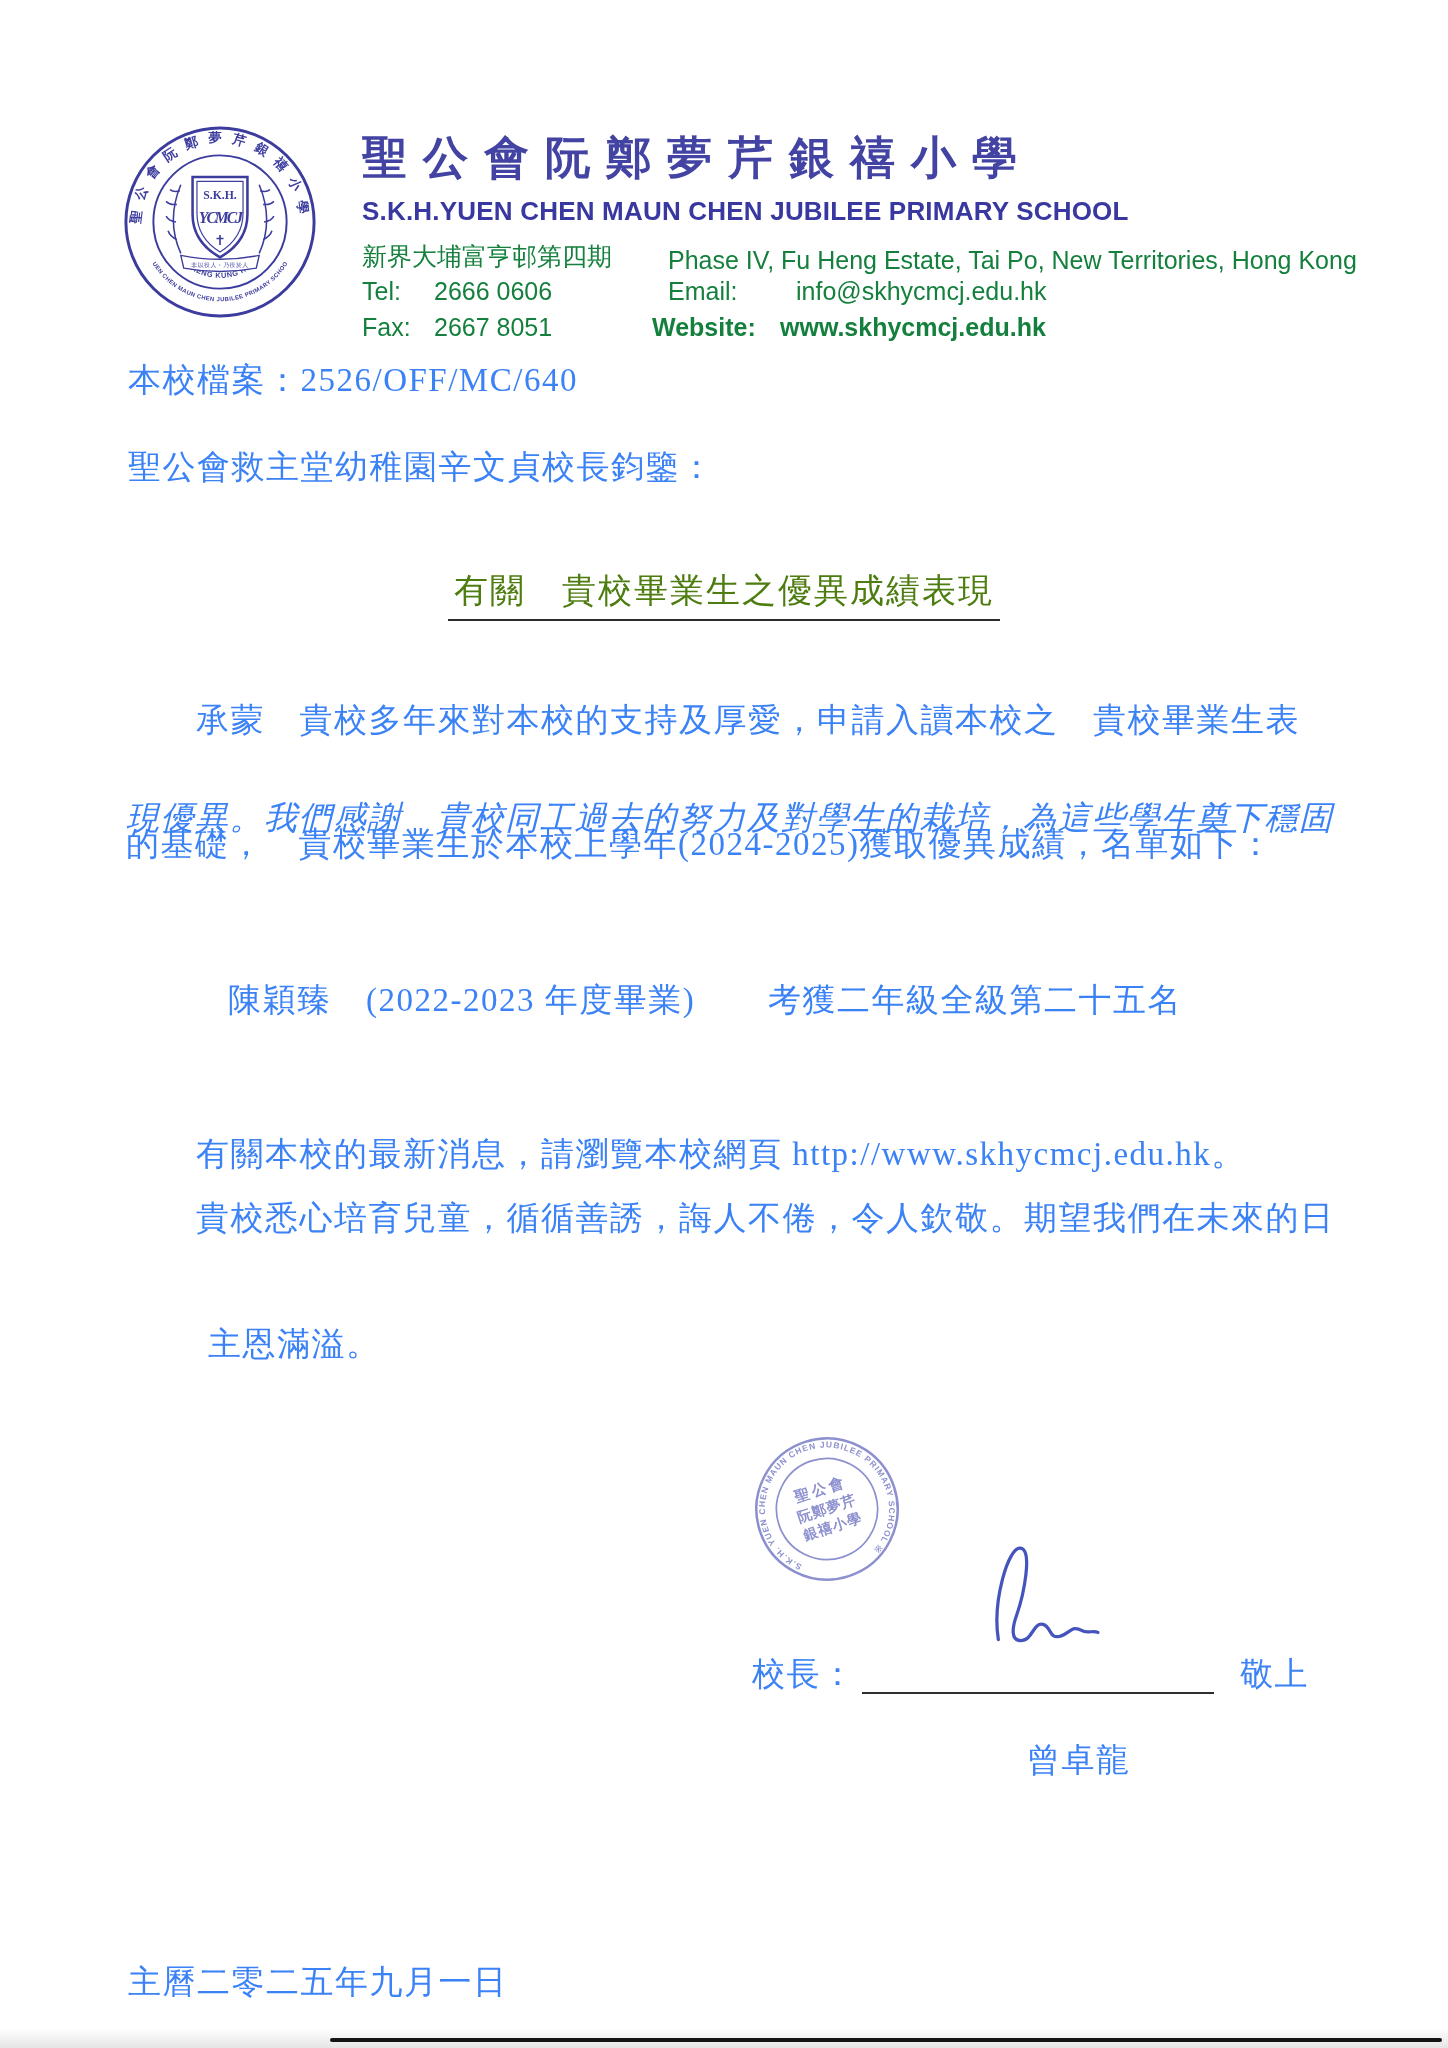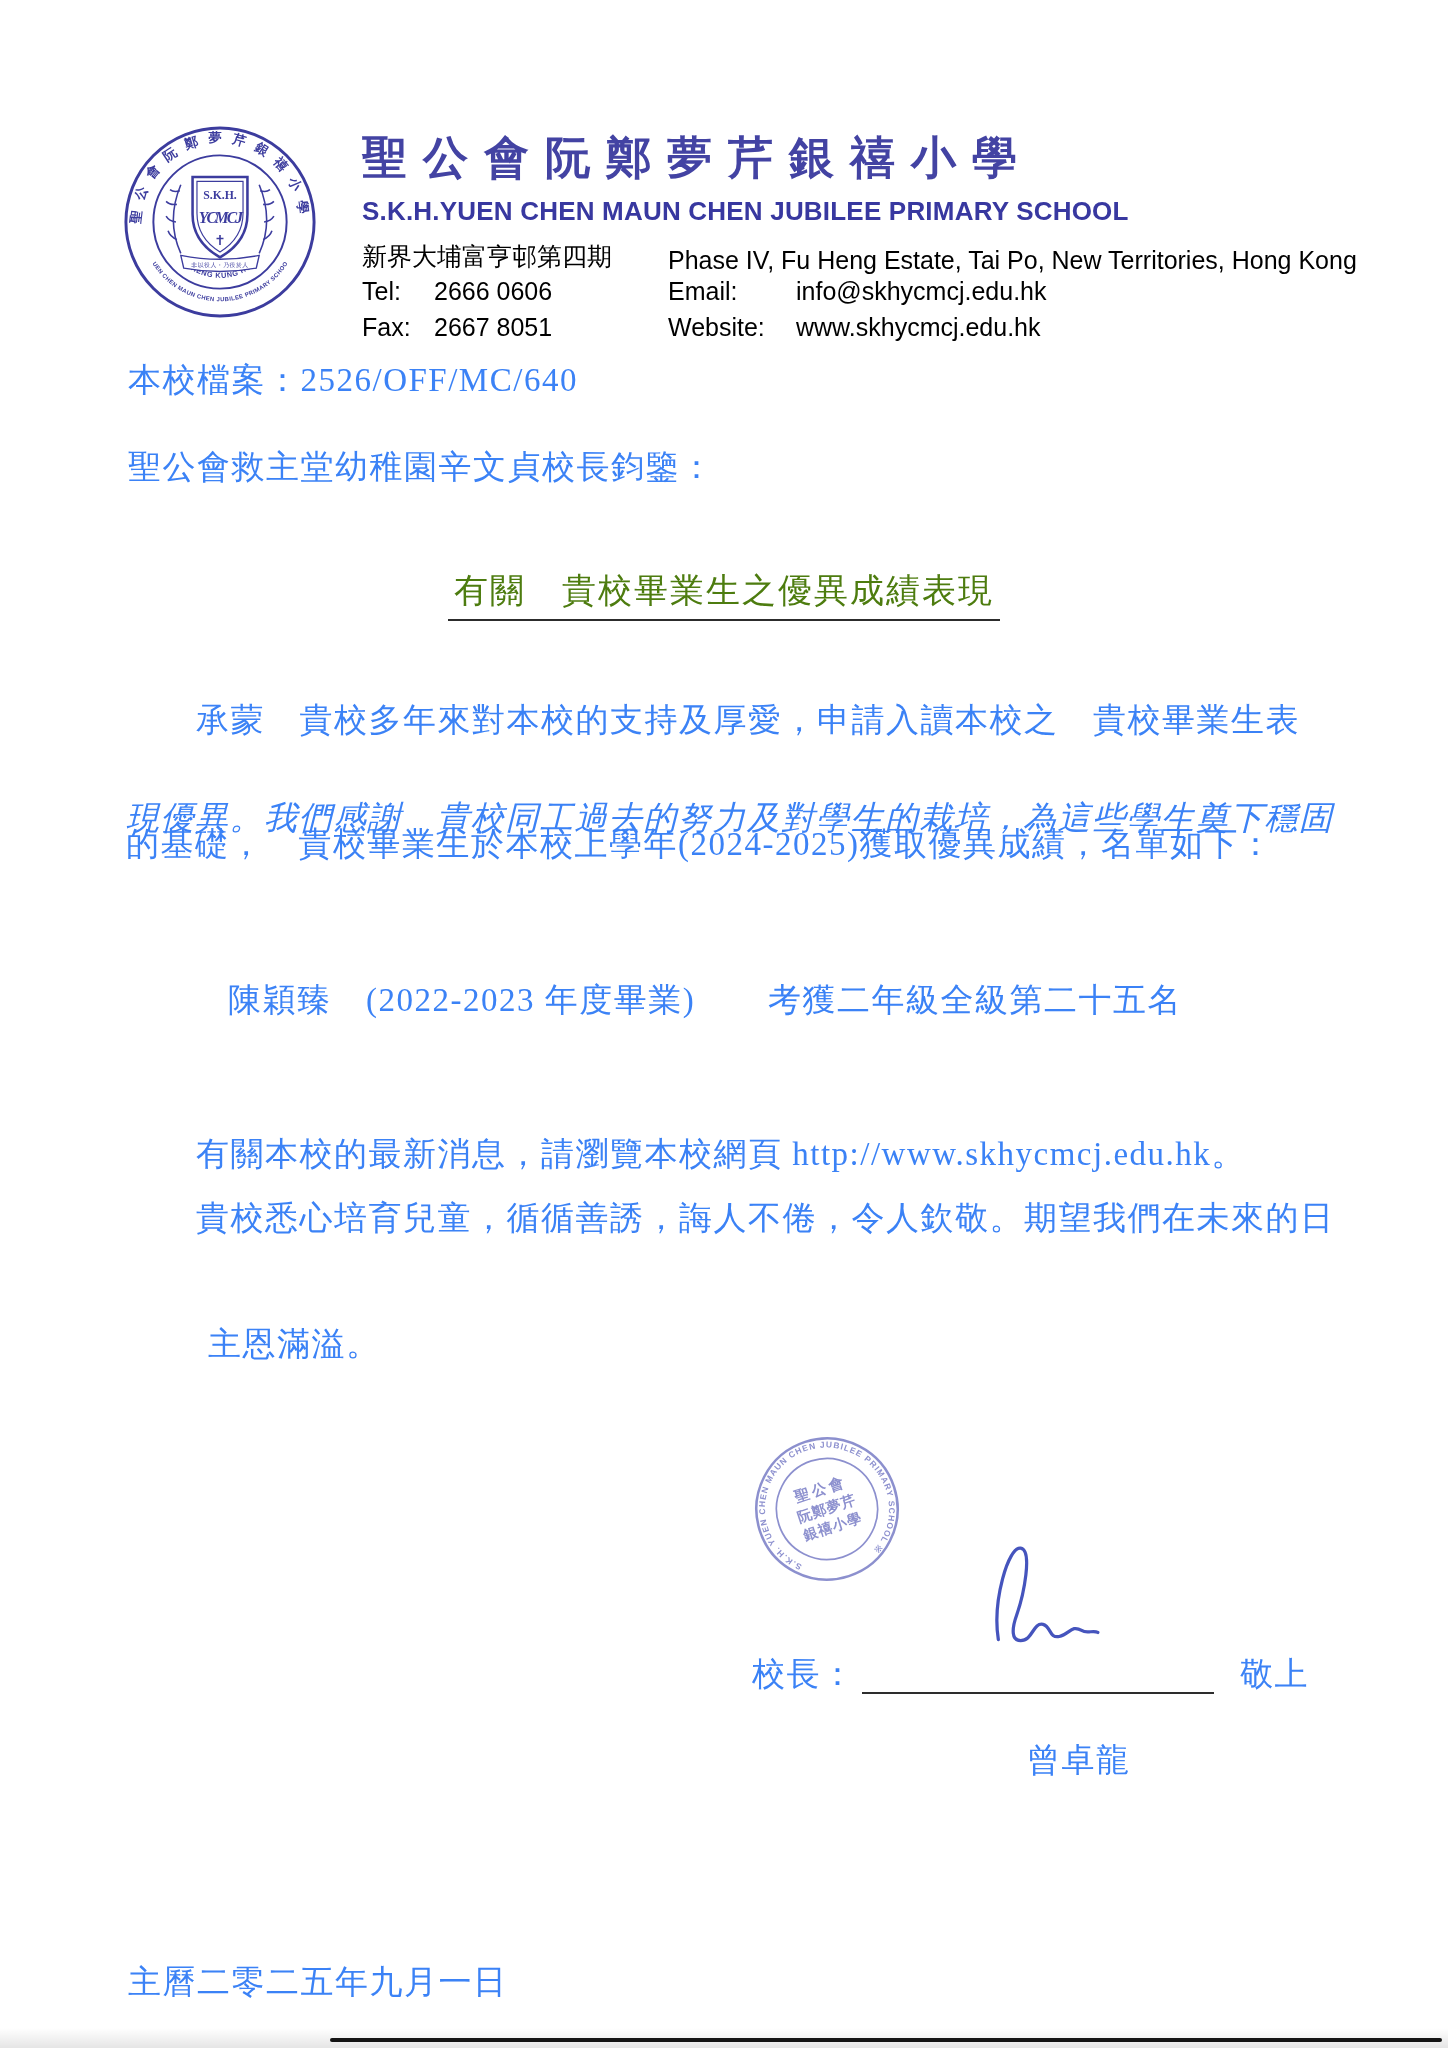--- a/index.html
+++ b/index.html
@@ -19,21 +19,21 @@
     color:#4343a3;
   }
   .hdr-en{
     left:362px;top:196px;
     font-family:"Liberation Sans","DejaVu Sans",sans-serif;
     font-size:26px;font-weight:bold;letter-spacing:0.2px;
     color:#3838a0;
   }
   .hdr-row{
     font-family:"Liberation Sans","DejaVu Sans",sans-serif;
-    font-size:25px;color:#000000;
+    font-size:25px;color:#15803d;
   }
   .hdr-label{display:inline-block;}
   
   .body-text{font-size:33px;letter-spacing:1.5px;color:#3b82f6;}
   .subject-row{
     position:absolute;left:0;top:568px;width:100%;
     text-align:center;
   }
   .subject-row span{
     font-size:34px;letter-spacing:2px;color:#4d7c0f;
@@ -110,21 +110,21 @@
 
   <div class="abs hdr-row" style="left:362px;top:277px;">
     <span class="hdr-label" style="width:72px;">Tel:</span><span>2666 0606</span>
   </div>
   <div class="abs hdr-row" style="left:668px;top:277px;">
     <span class="hdr-label" style="width:128px;">Email:</span><span>info@skhycmcj.edu.hk</span>
   </div>
   <div class="abs hdr-row" style="left:362px;top:313px;">
     <span class="hdr-label" style="width:72px;">Fax:</span><span>2667 8051</span>
   </div>
-  <div class="abs hdr-row" style="left:668px;top:313px;">
+  <div class="abs hdr-row" style="left:652px;top:313px;font-weight:bold;">
     <span class="hdr-label" style="width:128px;">Website:</span><span>www.skhycmcj.edu.hk</span>
   </div>
 
   <div class="abs body-text" style="left:128px;top:358px;">本校檔案：2526/OFF/MC/640</div>
 
   <div class="abs body-text" style="left:128px;top:445px;">聖公會救主堂幼稚園辛文貞校長鈞鑒：</div>
 
   <div class="subject-row">
     <span>有關　貴校畢業生之優異成績表現</span>
   </div>

